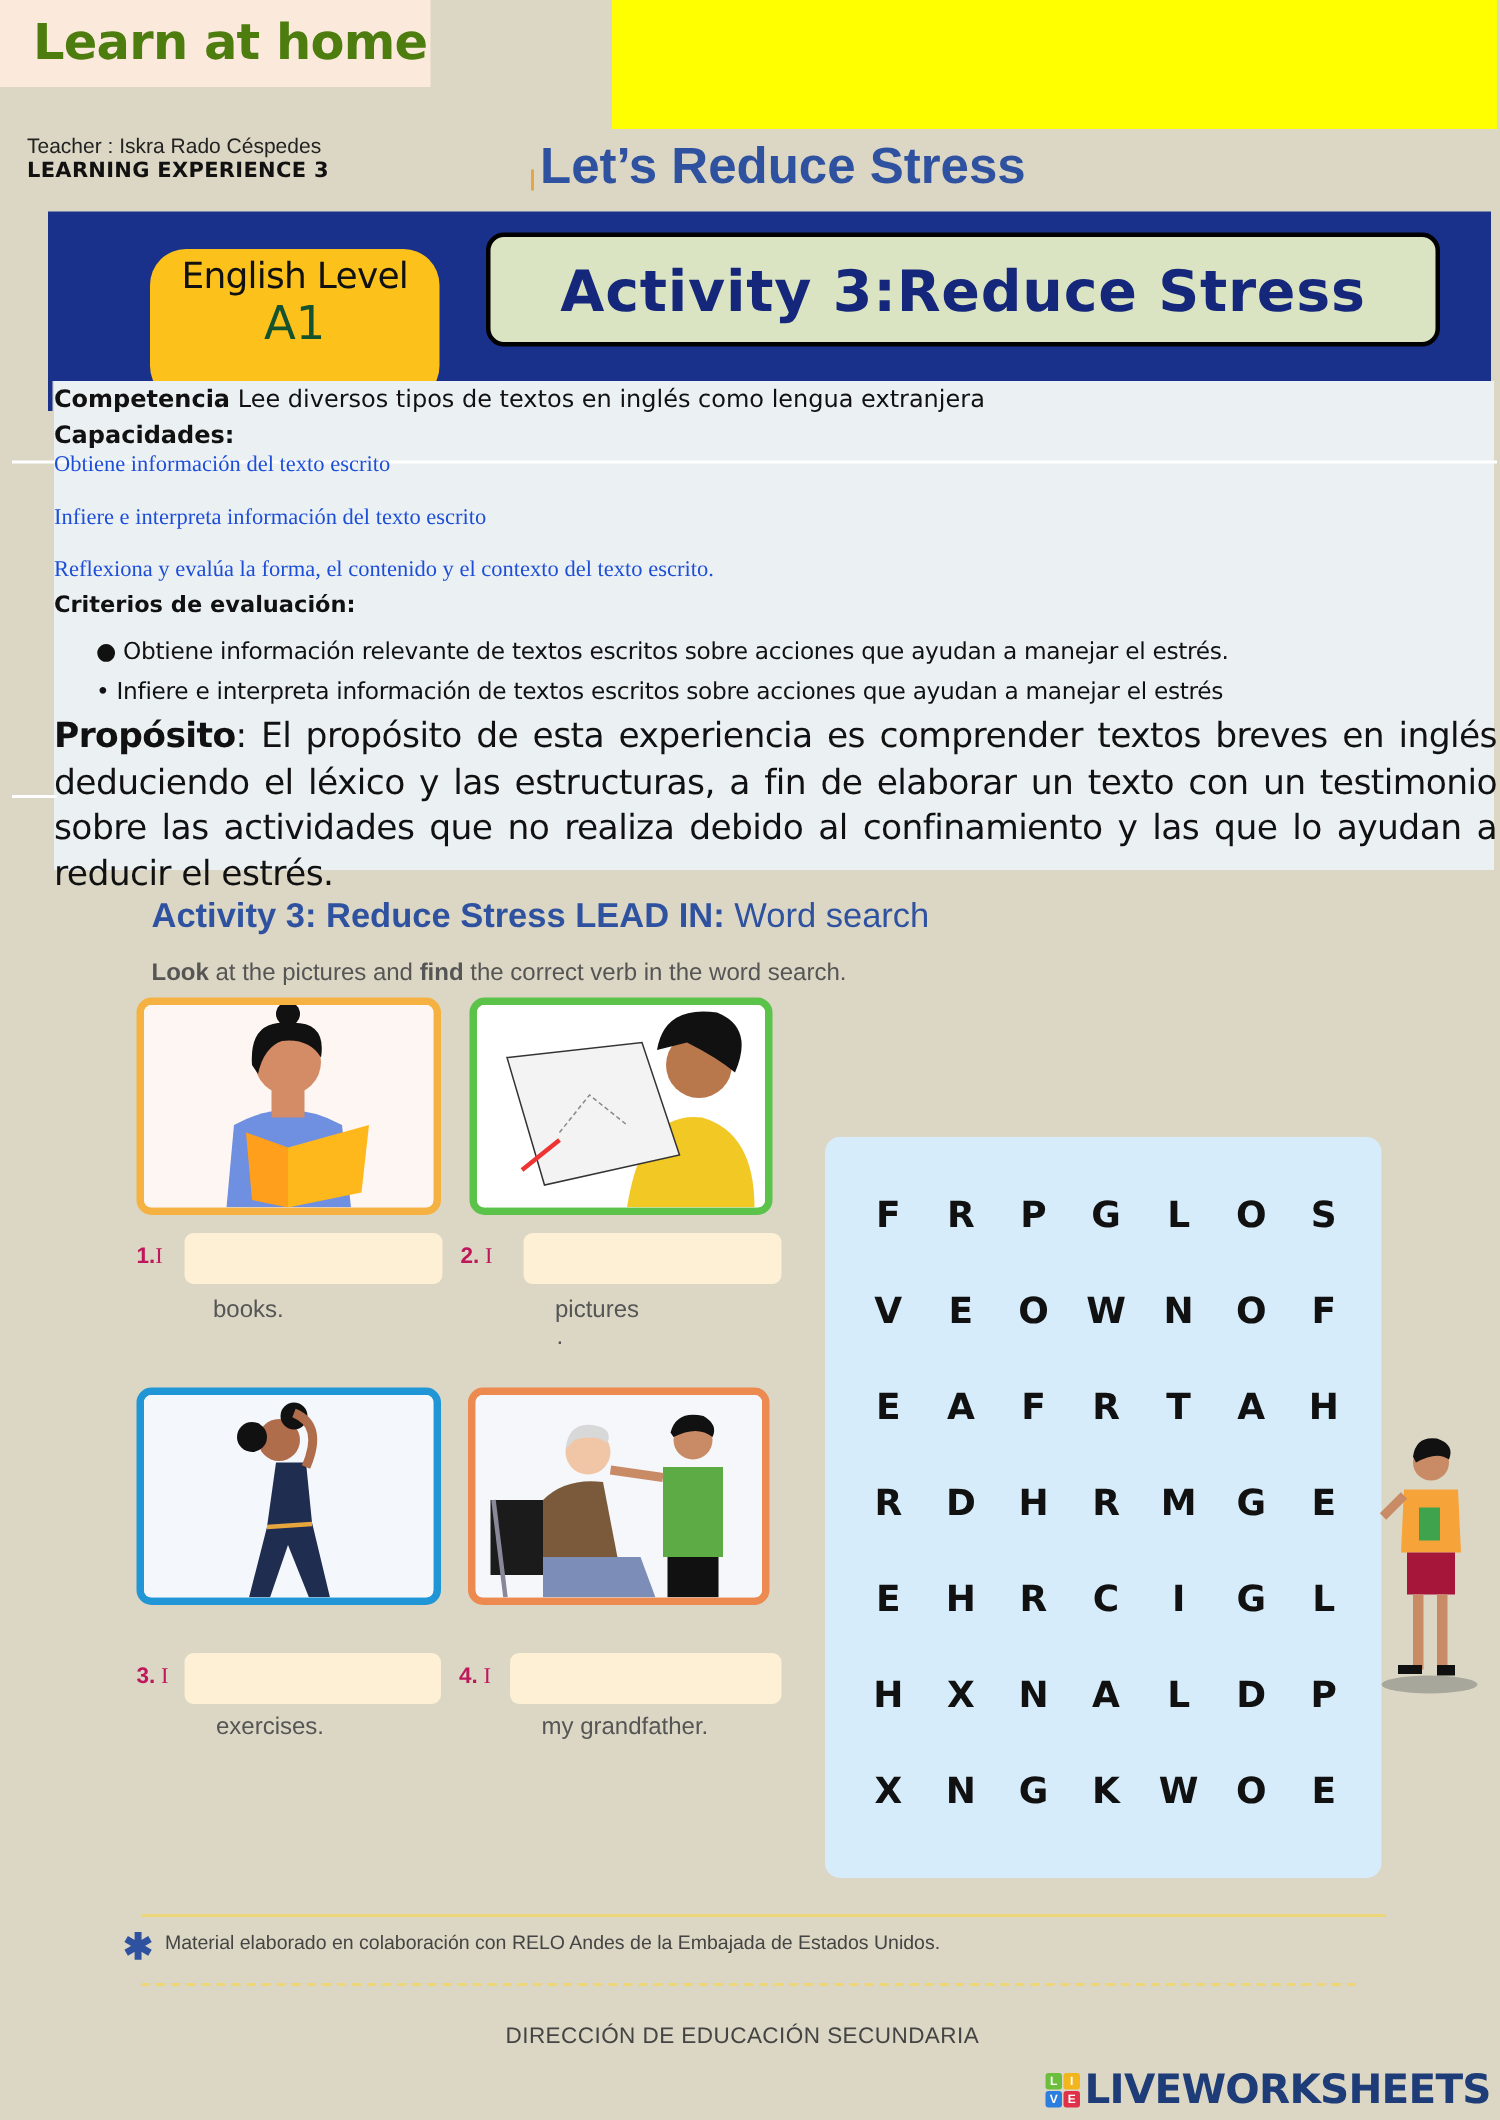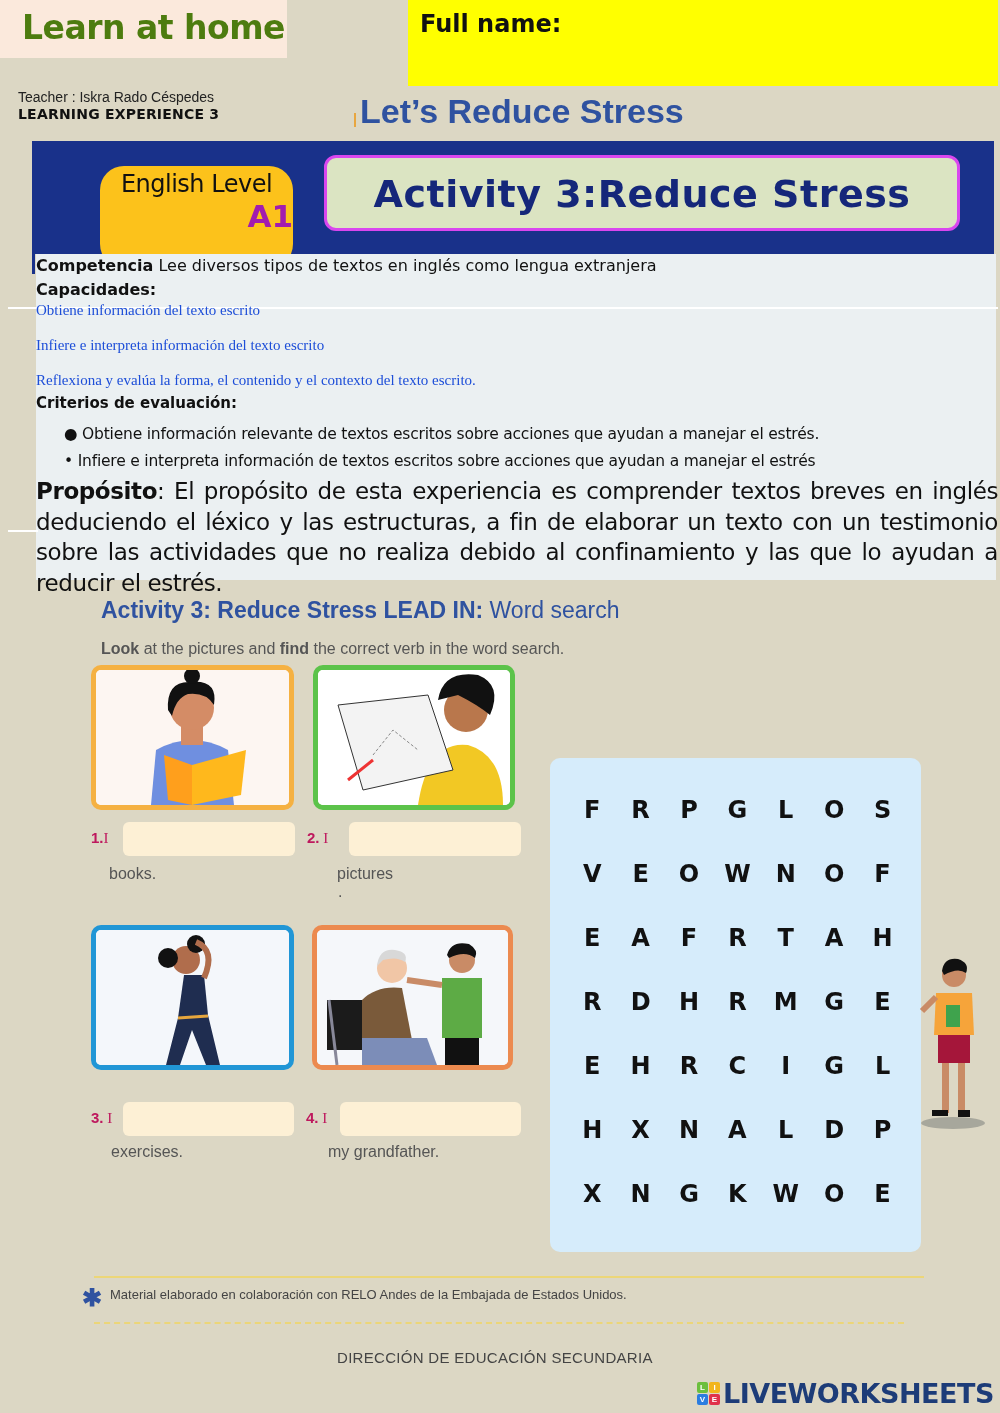--- a/index.html
+++ b/index.html
@@ -51,25 +51,25 @@
     background: #19318a;
   }
   .level-pill {
     left: 100px; top: 166px; width: 193px; height: 102px;
     background: #fcc21b;
     border-radius: 24px;
     text-align: center;
     font-family: "DejaVu Sans", sans-serif;
   }
   .level-pill .l1 { font-size: 24px; color: #111; padding-top: 4px; letter-spacing: -0.5px; }
-  .level-pill .l2 { font-size: 31px; font-weight: bold; color: #a21caf; line-height: 36px; text-align: right; }
+  .level-pill .l2 { font-size: 31px; font-weight: normal; color: #14532d; line-height: 36px; }
   .activity-box {
     left: 324px; top: 155px; width: 636px; height: 76px;
     background: #dbe4c2;
-    border: 3px solid #d946ef;
+    border: 3px solid #000000;
     border-radius: 12px;
     text-align: center;
     font-family: "DejaVu Sans", sans-serif;
     font-weight: bold; font-size: 38px; color: #15277a;
     line-height: 72px;
     letter-spacing: 0.5px;
   }
 
   
   .info {
@@ -101,21 +101,21 @@
     border-radius: 10px; background: #fdf6f2; overflow: hidden;
   }
   .pic svg { width: 100%; height: 100%; display: block; }
 
   .num-label { font-size: 15px; color: #be185d; font-family: "Liberation Serif", serif; }
   .num-label b { font-family: "Liberation Sans", sans-serif; font-weight: bold; }
   .answer {
     background: #fdf0d5; border: none; border-radius: 6px; height: 34px;
     font-size: 16px; padding: 0 8px; color: #222; outline: none;
   }
-  .after-text { font-size: 16px; color: #555; }
+  .after-text { font-size: 16px; color: #555; margin-left: 33px; }
 
   
   .wordsearch {
     left: 550px; top: 758px; width: 371px; height: 494px;
     background: #d6ecfb; border-radius: 10px;
   }
   .ws-grid {
     left: 568px; top: 778px; width: 340px;
     display: grid; grid-template-columns: repeat(7, 48.4px);
     grid-auto-rows: 64px;
@@ -135,21 +135,20 @@
   .lws-logo { display: grid; grid-template-columns: 11px 11px; grid-template-rows: 11px 11px; gap: 1px; margin-right: 3px; }
   .lws-logo span { font-size: 8px; font-weight: bold; color: #fff; display: flex; align-items: center; justify-content: center; border-radius: 2px; }
   .lws-text { font-family: "DejaVu Sans", sans-serif; font-weight: bold; font-size: 27px; color: #1d3c78; letter-spacing: -0.5px; }
 </style>
 </head>
 <body>
 
 <div class="abs learn-home">Learn at home</div>
 
 <div class="abs name-box">
-  <div>Full name:</div>
 </div>
 
 <div class="abs teacher">Teacher : Iskra Rado Céspedes</div>
 <div class="abs learn-exp">LEARNING EXPERIENCE 3</div>
 <div class="abs lets-tick"></div>
 <div class="abs lets-title">Let’s Reduce Stress</div>
 
 <div class="abs banner"></div>
 <div class="abs level-pill">
   <div class="l1">English Level</div>

